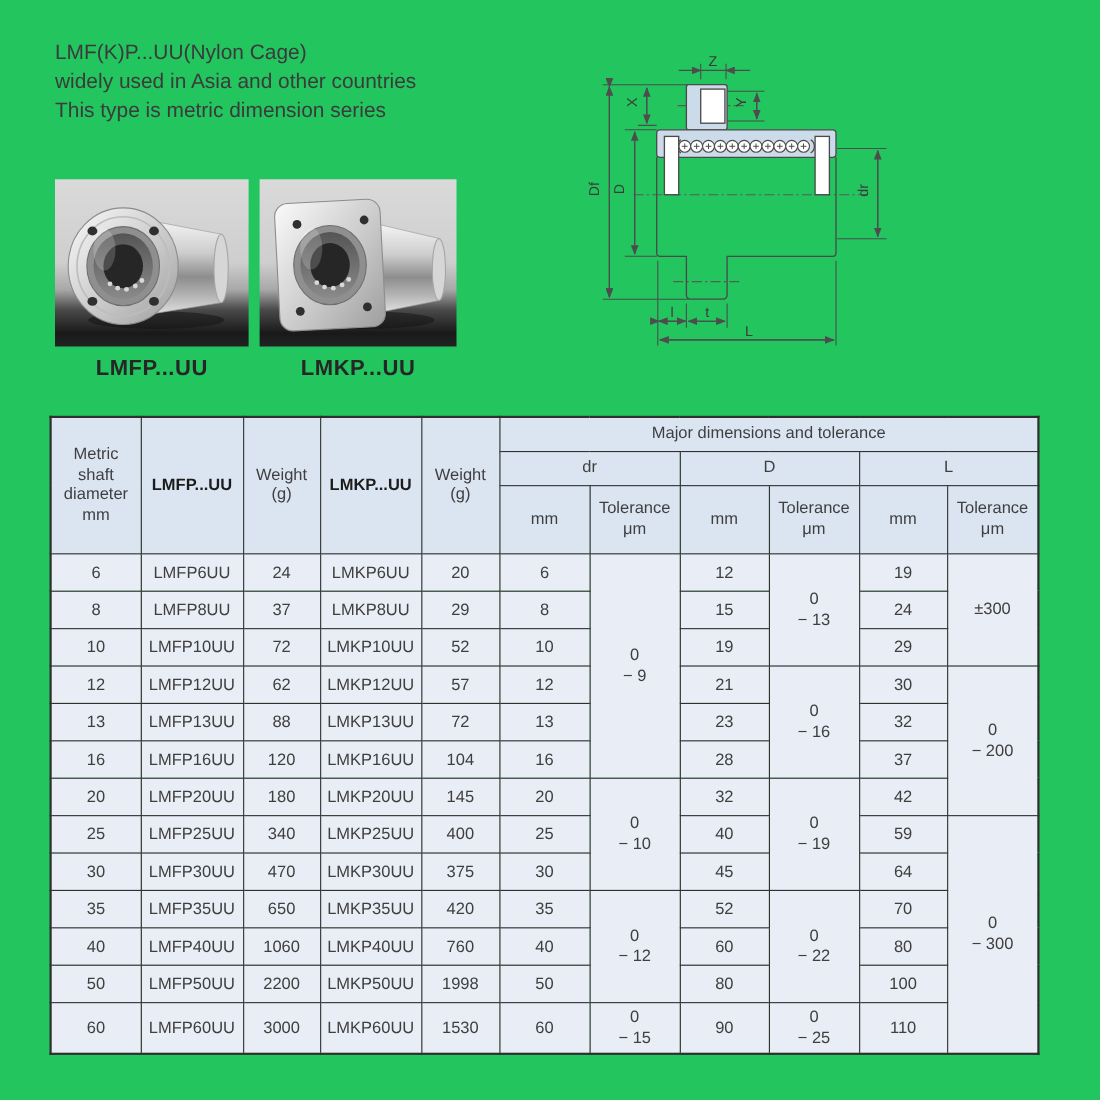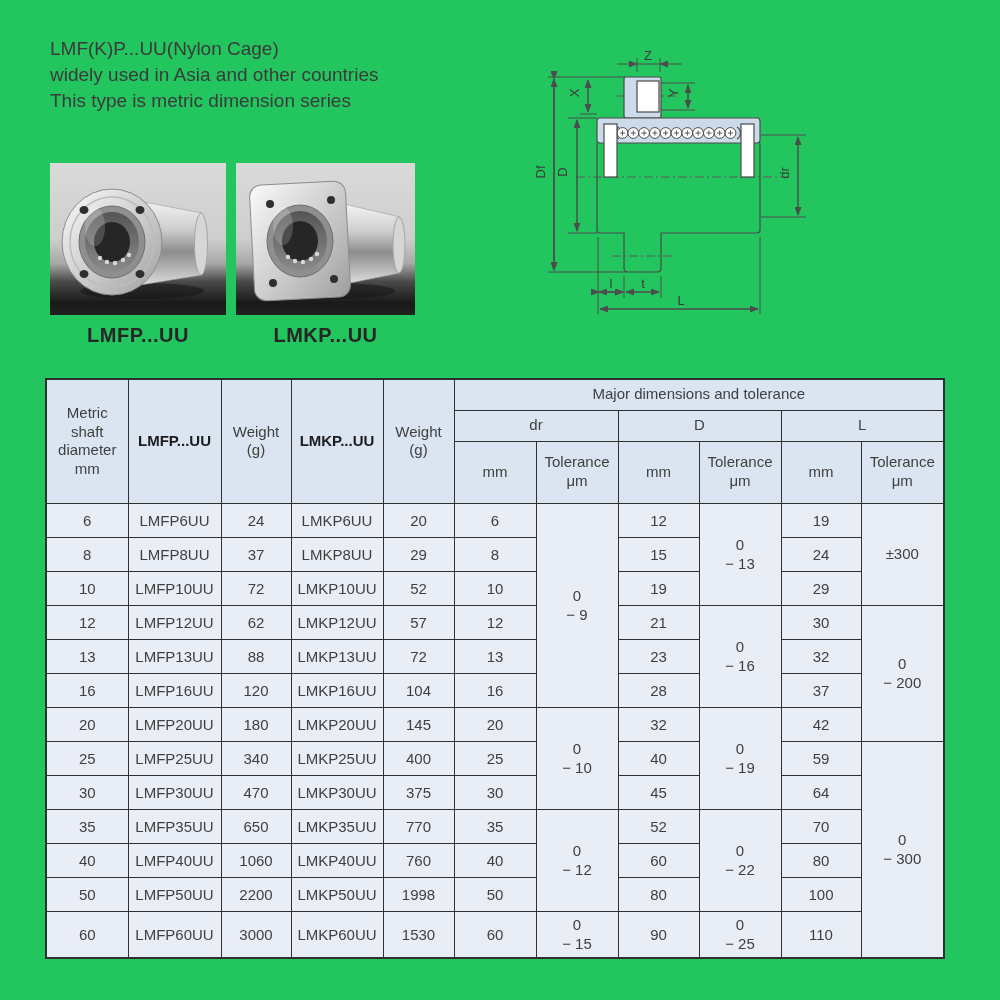--- a/index.html
+++ b/index.html
@@ -377,21 +377,21 @@
           <td>375</td>
           <td>30</td>
           <td>45</td>
           <td>64</td>
         </tr>
         <tr>
           <td>35</td>
           <td>LMFP35UU</td>
           <td>650</td>
           <td>LMKP35UU</td>
-          <td>770</td>
+          <td>420</td>
           <td>35</td>
           <td rowspan="3" class="tol">0
 − 12</td>
           <td>52</td>
           <td rowspan="3" class="tol">0
 − 22</td>
           <td>70</td>
         </tr>
         <tr>
           <td>40</td>

